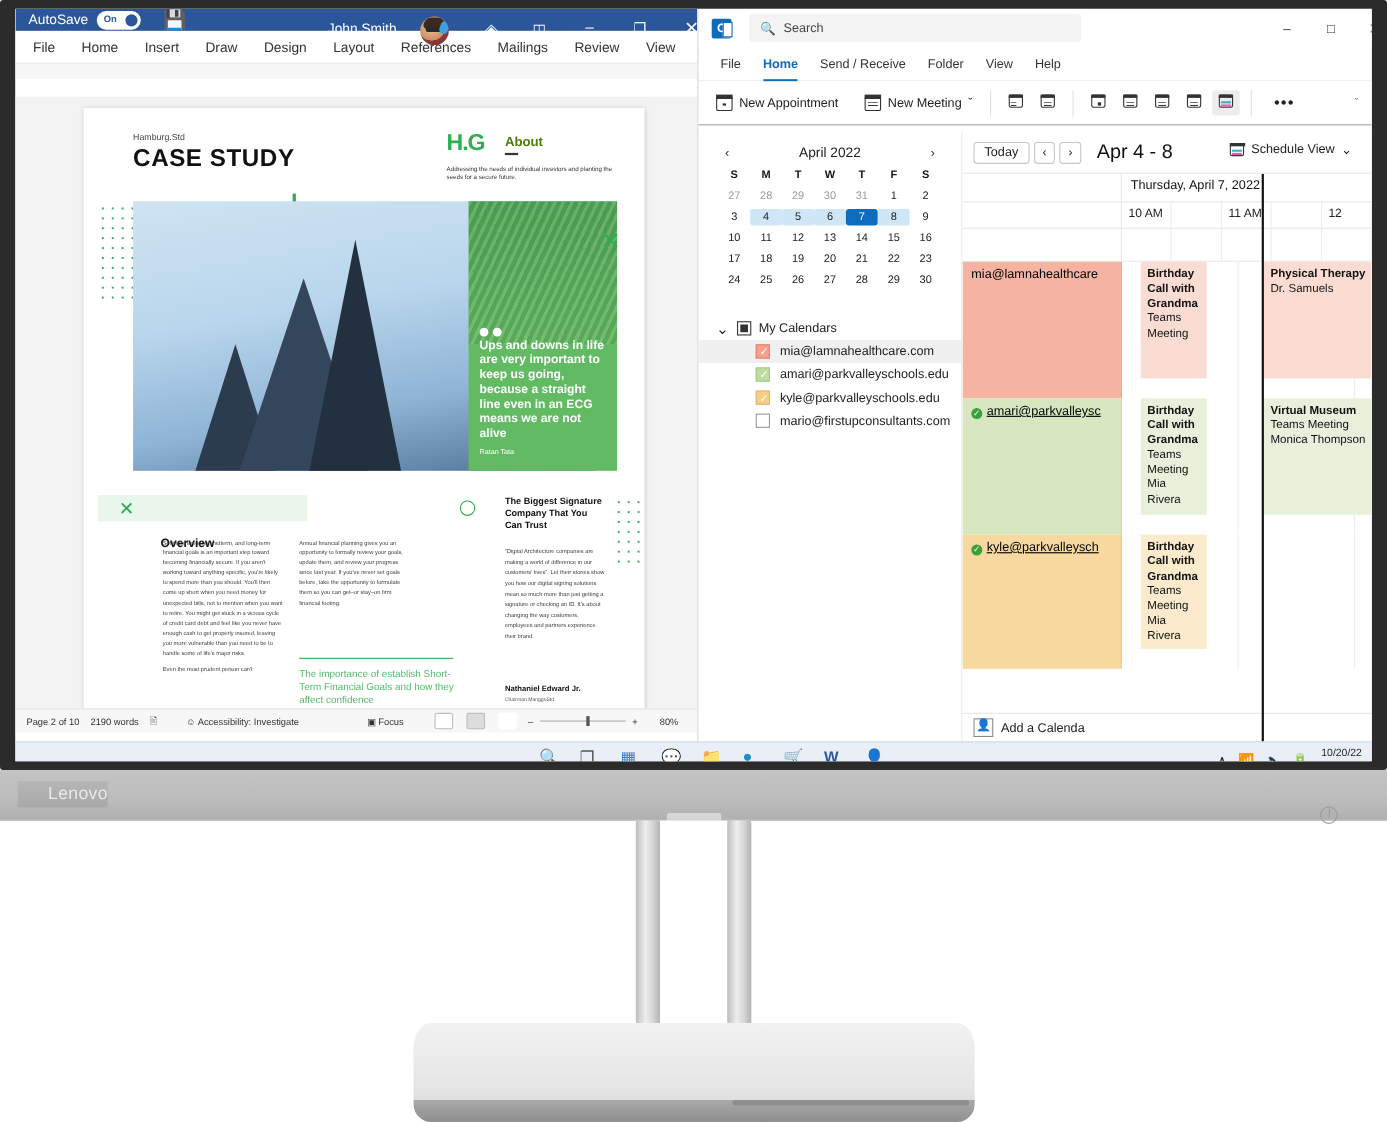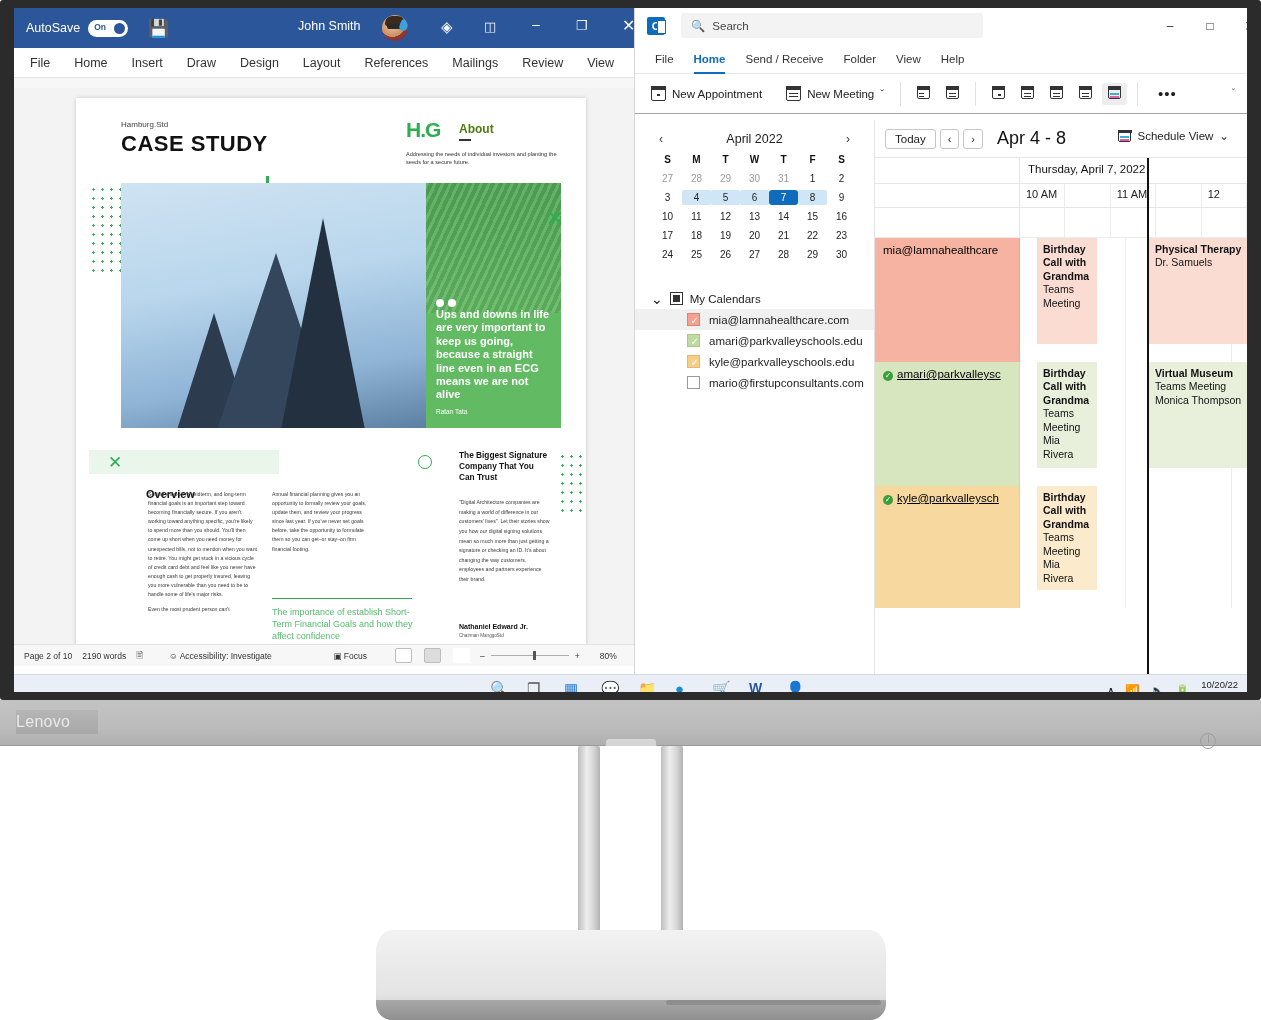--- a/index.html
+++ b/index.html
@@ -20,21 +20,21 @@
     background:#fff; overflow:hidden;
   }
   #chin {
     position:absolute; left:0; top:700px; width:1261px; height:46px;
     background:linear-gradient(180deg,#c3c3c3 0%,#bcbcbc 60%,#b0b0b0 100%);
     border-bottom:1px solid #9a9a9a;
   }
   #lenovo-logo {
     position:absolute; left:16px; top:710px; width:82px; height:24px;
     background:linear-gradient(180deg,#b6b6b6,#a8a8a8);
-    color:#e9e9e9; font-size:16px; line-height:24px; text-align:left;
+    color:#e9e9e9; font-size:16px; line-height:24px; text-align:right;
     letter-spacing:.3px;
   }
   #power-led {
     position:absolute; left:1200px; top:733px; width:16px; height:16px;
     border:1.5px solid #9d9d9d; border-radius:50%;
   }
   #power-led:after{
     content:""; position:absolute; left:6.5px; top:1px; width:1.6px; height:8px;
     background:#9d9d9d;
   }
@@ -76,21 +76,21 @@
 
   
   #screen { position:absolute; left:0; top:0; width:1233px; height:684px; background:#e9eef7; }
 
   
   #word-win {
     position:absolute; left:0; top:0; width:620px; height:666px;
     background:#fff; overflow:hidden;
   }
   #word-titlebar {
-    height:40px; background:#2b579a; display:flex; align-items:center;
+    height:20px; background:#2b579a; display:flex; align-items:center;
     padding:0 0 0 12px; color:#fff; font-size:12.5px; position:relative;
   }
   #autosave-label { margin-right:8px; font-size:12.5px; }
   .toggle {
     width:40px; height:17px; border-radius:9px; background:#fff;
     position:relative; display:inline-block;
   }
   .toggle .tlabel{
     position:absolute; left:6px; top:2px; font-size:8.5px; color:#2b579a; font-weight:bold;
   }
@@ -774,20 +774,24 @@
                         <span class="gcol" style="left: 210.6px;"></span>
                         <div class="appt" style="left: 17px; width: 60px; height: 104px;"><b>Birthday Call with Grandma</b><div>Teams Meeting Mia Rivera</div></div>
                       </div>
                     </div>
                   </div>
 
                 <div id="now-line">
                   
                 </div>
 
+                <div id="add-cal-row">
+                  <span id="add-cal-box"></span>
+                  <span>Add a Calenda</span>
+                </div>
               </div>
             </div>
           </div>
         </div>
 
         <div id="taskbar">
           <div id="tb-icons">
             <span class="tbi"><span class="win-logo"></span></span>
             <span class="tbi" style="font-size:15px">🔍</span>
             <span class="tbi" style="font-size:15px;color:#555">❐</span>

